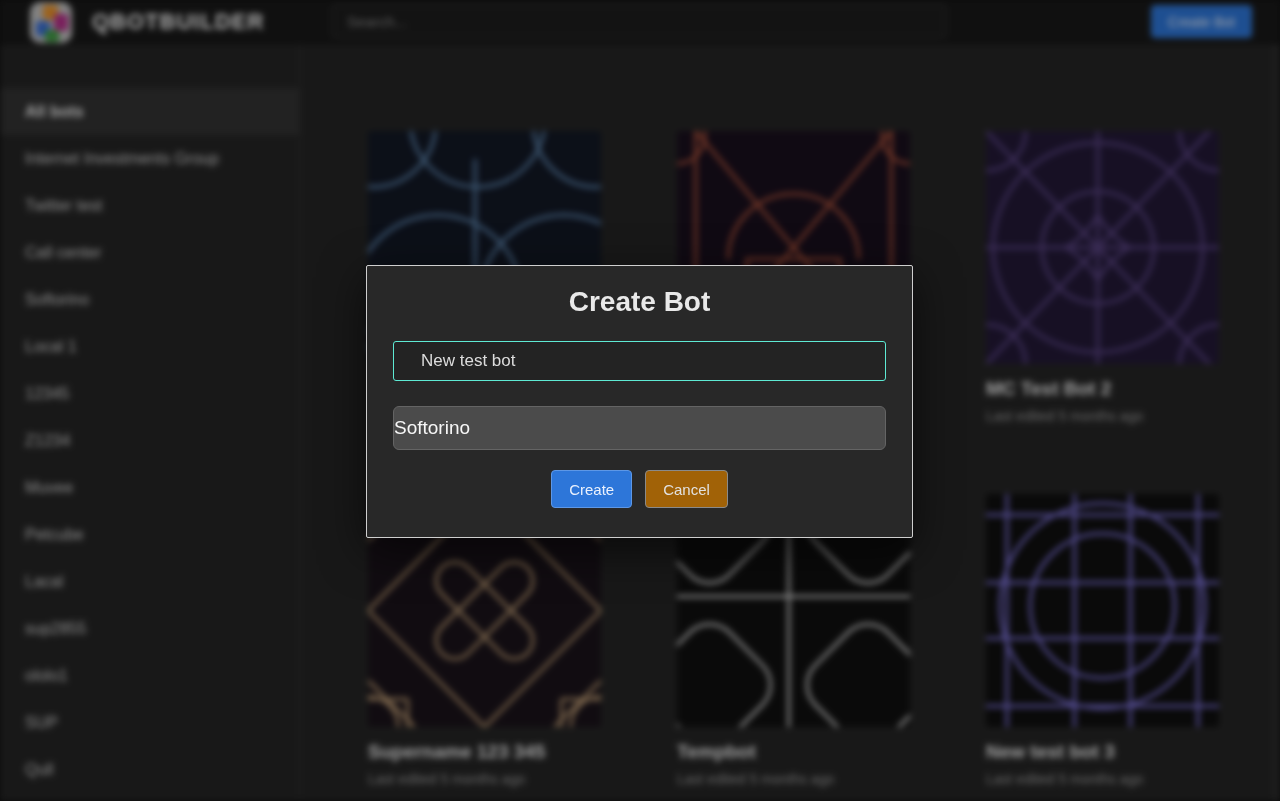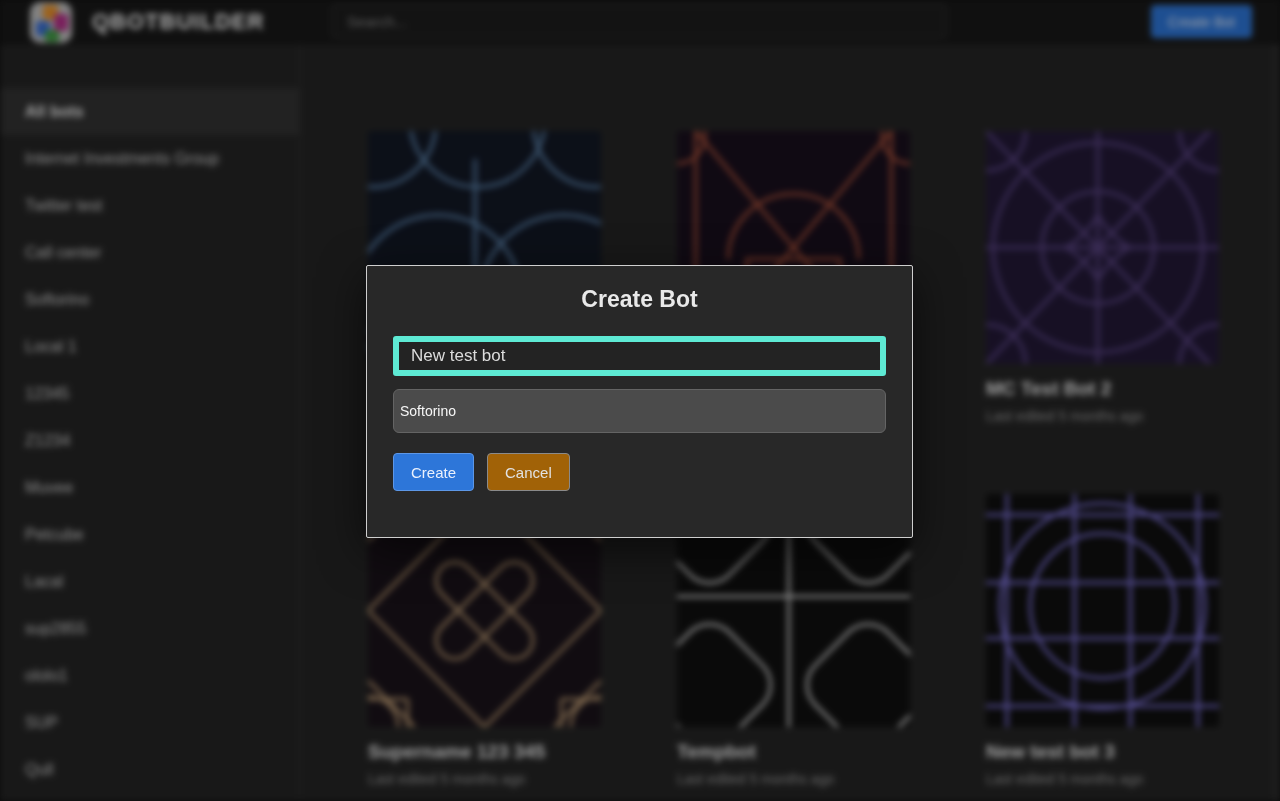--- a/index.html
+++ b/index.html
@@ -48,28 +48,28 @@
 
   
   .scrollbar { position:absolute; right:0; top:44px; width:11px; height:757px; background:#2c2c2c;
                border-left:1px solid #161616; }
 
   
   .overlay { position:absolute; inset:0; background:rgba(0,0,0,0.33); z-index:10; }
   .modal { position:absolute; left:366px; top:265px; width:547px; height:273px; z-index:20;
            background:#282828; border:1px solid #cfcfcf; border-radius:2px;
            padding:20px 26px; box-shadow:0 12px 45px rgba(0,0,0,0.6); }
-  .modal-title { text-align:center; font-size:23px; font-weight:bold; color:#e9e9e9; margin-bottom:23px; }
-  .modal-input { display:block; width:100%; height:40px; background:#232323; border:6px solid #5eead4;
-                 border-radius:3px; color:#dcdcdc; font-size:17px; padding:0 12px; outline:none;
-                 margin-bottom:13px; font-family:"Liberation Sans", sans-serif; }
+  .modal-title { text-align:center; font-size:28px; font-weight:bold; color:#e9e9e9; margin-bottom:23px; }
+  .modal-input { display:block; width:100%; height:40px; background:#232323; border:1px solid #5eead4;
+                 border-radius:3px; color:#dcdcdc; font-size:17px; padding:0 27px; outline:none;
+                 margin-bottom:25px; font-family:"Liberation Sans", sans-serif; }
   .modal-select { width:100%; height:44px; line-height:42px; background:#4b4b4b; border:1px solid #646464;
-                  border-radius:6px; color:#f7f7f7; font-size:14px; padding:0 6px; margin-bottom:20px;
+                  border-radius:6px; color:#f7f7f7; font-size:19px; padding:0 0; margin-bottom:20px;
                   cursor:pointer; }
-  .modal-btns { display:flex; gap:13px; }
+  .modal-btns { display:flex; justify-content:center; gap:13px; }
   .btn { height:38px; padding:0 17px; border-radius:4px; font-size:15px; cursor:pointer;
          font-family:"Liberation Sans", sans-serif; }
   .btn-create { background:#2d76d9; border:1px solid #5d97e6; color:#eaf1fd; }
   .btn-cancel { background:#a16207; border:1px solid #8a8a8a; color:#e2e2e2; }
 
   svg { display:block; }
 </style>
 </head>
 <body>
 

